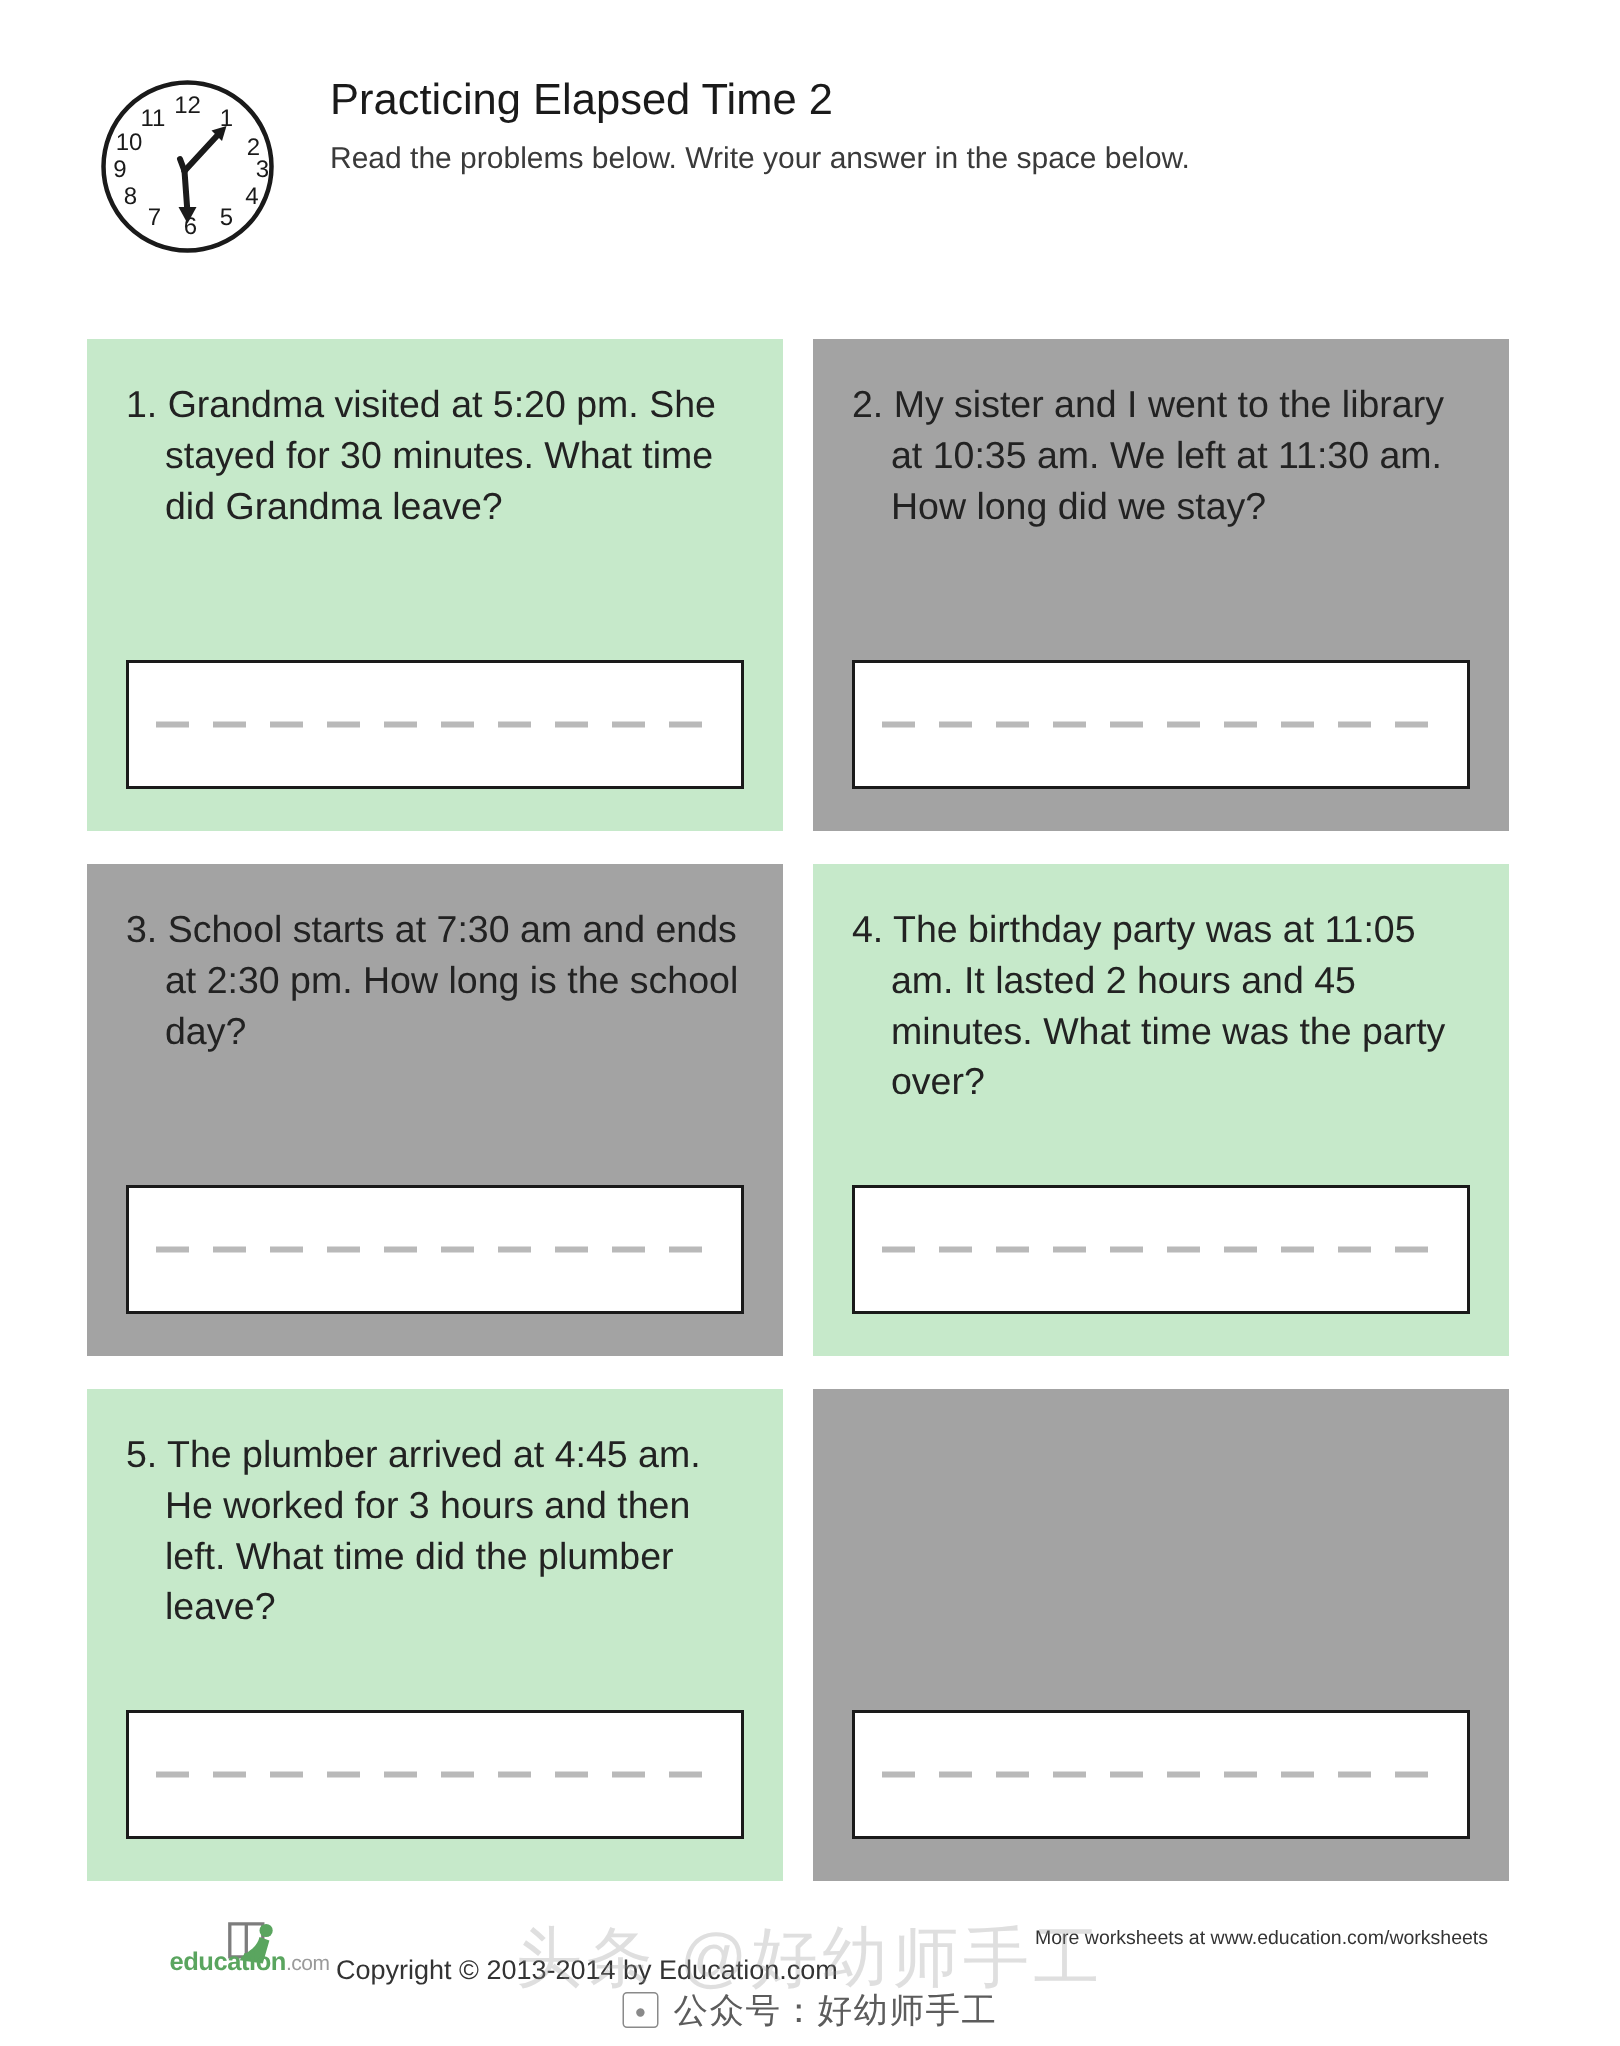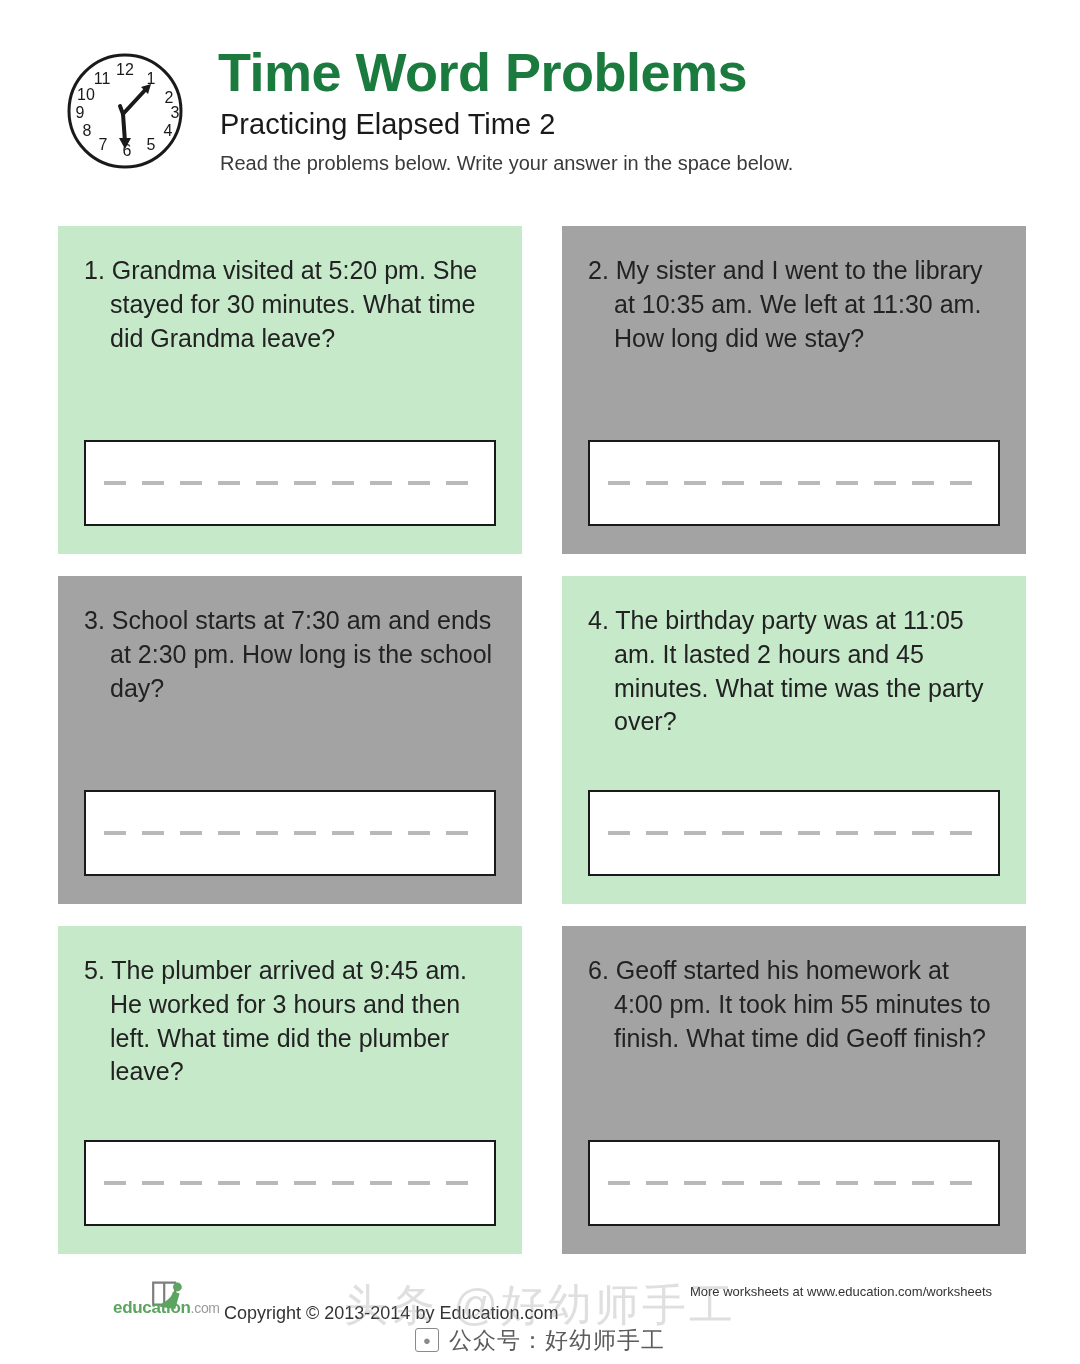--- a/index.html
+++ b/index.html
@@ -61,21 +61,21 @@
   }
 
   
   .grid {
     position: absolute;
     top: 226px;
     left: 58px;
     width: 972px;
     display: flex;
     flex-wrap: wrap;
-    gap: 22px 40px;
+    gap: 22px 20px;
   }
   .card {
     width: 464px;
     height: 328px;
     box-sizing: border-box;
     padding: 28px 26px 0 26px;
     position: relative;
   }
   .card.light { background: #c6e9ca; }
   .card.dark  { background: #a3a3a3; }
@@ -217,21 +217,20 @@
       <line x1="58" y1="68" x2="82" y2="42" stroke="#1a1a1a" stroke-width="4" stroke-linecap="round"></line>
       <polygon points="86,38 76,41 83,48" fill="#1a1a1a"></polygon>
 
       <line x1="58" y1="68" x2="60" y2="96" stroke="#1a1a1a" stroke-width="4" stroke-linecap="round"></line>
       <polygon points="60,103 54,92 66,92" fill="#1a1a1a"></polygon>
       <line x1="55" y1="60" x2="58" y2="68" stroke="#1a1a1a" stroke-width="4" stroke-linecap="round"></line>
     </svg>
   </div>
 
   <div class="title-block">
-    <h1 class="main-title">Time Word Problems</h1>
     <h2 class="sub-title">Practicing Elapsed Time 2</h2>
     <p class="instructions">Read the problems below. Write your answer in the space below.</p>
   </div>
 </div>
 
 <div class="grid">
 
   <div class="card light">
     <p class="q-text">1. Grandma visited at 5:20 pm. She stayed for 30 minutes. What time did Grandma leave?</p>
     <div class="answer-box">
@@ -254,28 +253,27 @@
   </div>
 
   <div class="card light">
     <p class="q-text">4. The birthday party was at 11:05 am. It lasted 2 hours and 45 minutes. What time was the party over?</p>
     <div class="answer-box">
       <div class="dashes"></div>
     </div>
   </div>
 
   <div class="card light">
-    <p class="q-text">5. The plumber arrived at 9:45 am. He worked for 3 hours and then left. What time did the plumber leave?</p>
+    <p class="q-text">5. The plumber arrived at 4:45 am. He worked for 3 hours and then left. What time did the plumber leave?</p>
     <div class="answer-box">
       <div class="dashes"></div>
     </div>
   </div>
 
   <div class="card dark">
-    <p class="q-text">6. Geoff started his homework at 4:00 pm. It took him 55 minutes to finish. What time did Geoff finish?</p>
     <div class="answer-box">
       <div class="dashes"></div>
     </div>
   </div>
 
 </div>
 
 <div class="footer">
   <svg class="edu-logo" width="64" height="40" viewBox="0 0 64 40">
     <path d="M14 6 L34 6 L34 26 L14 26 Z" fill="none" stroke="#7d7d7d" stroke-width="2"></path>

